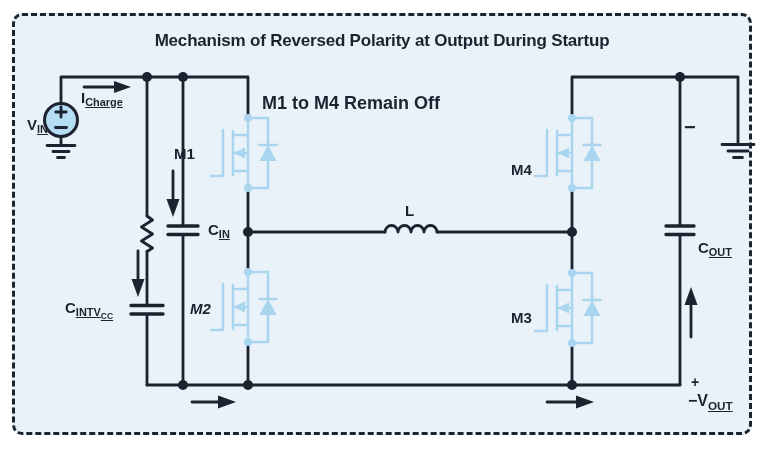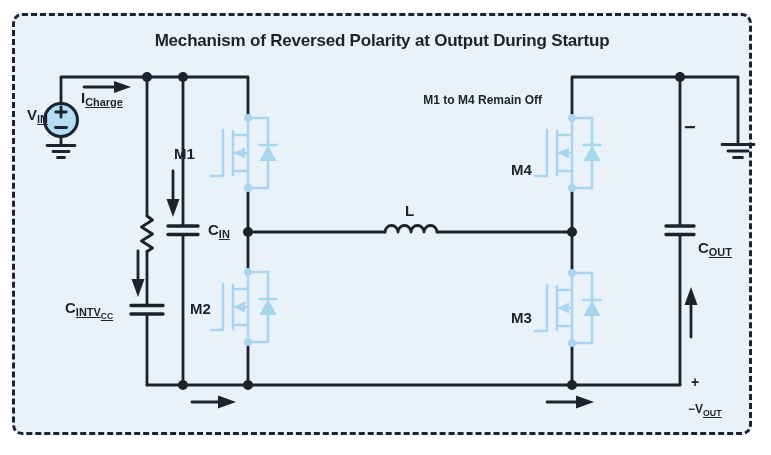--- a/index.html
+++ b/index.html
@@ -22,21 +22,21 @@
   .b{stroke:var(--mosfet_blue,#a9d5ef);fill:none;stroke-width:2.5;stroke-linecap:round;stroke-linejoin:round;}
   .bf{fill:var(--mosfet_blue,#a9d5ef);stroke:none;}
   .src{fill:var(--source_fill,#b5def5);stroke:var(--ink,#1c2230);stroke-width:3;}
   .lbl{
     position:absolute;font-weight:bold;color:var(--ink,#1c2230);
     white-space:nowrap;font-size:15px;line-height:1.1;
   }
   .lbl sub{font-size:73%;vertical-align:-0.3em;line-height:1;text-decoration:underline;}
   .lbl sub sub{font-size:78%;vertical-align:-0.35em;}
   .title{left:12px;top:32px;width:740px;text-align:center;font-size:17px;letter-spacing:-0.2px;}
-  .note{left:262px;top:94px;width:280px;text-align:right;font-size:12px;}
+  .note{left:262px;top:94px;width:280px;text-align:left;font-size:18px;}
 </style>
 </head>
 <body>
 
 <div class="panel"></div>
 
 <svg class="circuit" width="771" height="455" viewBox="0 0 771 455">
   <defs>
     <g id="nfet">
       <path class="b" d="M0,0 V70"></path>
@@ -121,33 +121,33 @@
 
   <use href="#nfet" transform="translate(248,118)"></use>
   <use href="#nfet" transform="translate(248,272)"></use>
   <use href="#nfet" transform="translate(572,118)"></use>
   <use href="#nfet" transform="translate(572,273)"></use>
 </svg>
 
 <div class="lbl title">Mechanism of Reversed Polarity at Output During Startup</div>
 <div class="lbl note">M1 to M4 Remain Off</div>
 
-<div class="lbl" style="left:27px;top:107px;"><span>V</span><sub>IN</sub></div>
+<div class="lbl" style="left:27px;top:117px;"><span>V</span><sub>IN</sub></div>
 
 <div class="lbl" style="left:81px;top:90px;"><span>I</span><sub>Charge</sub></div>
 
 <div class="lbl" style="left:174px;top:146px;">M1</div>
-<div class="lbl" style="left:190px;top:301px;">M2</div>
+<div class="lbl" style="left:190px;top:301px;font-style:italic;">M2</div>
 <div class="lbl" style="left:511px;top:162px;">M4</div>
 <div class="lbl" style="left:511px;top:310px;">M3</div>
 
 <div class="lbl" style="left:200px;top:222px;padding-left:8px;"><span>C</span><sub>IN</sub></div>
 
 <div class="lbl" style="left:65px;top:300px;"><span>C</span><sub><span>INTV</span><sub>CC</sub></sub></div>
 
 <div class="lbl" style="left:405px;top:203px;">L</div>
 
 <div class="lbl" style="left:698px;top:240px;"><span>C</span><sub>OUT</sub></div>
 
 <div class="lbl" style="left:684px;top:116px;font-size:20px;">−</div>
 <div class="lbl" style="left:691px;top:375px;font-size:14px;">+</div>
 
-<div class="lbl" style="left:688px;top:403px;font-size:12px;"><span>−V</span><sub>OUT</sub></div>
+<div class="lbl" style="left:688px;top:392px;font-size:16px;"><span>−V</span><sub>OUT</sub></div>
 
 </body></html>

